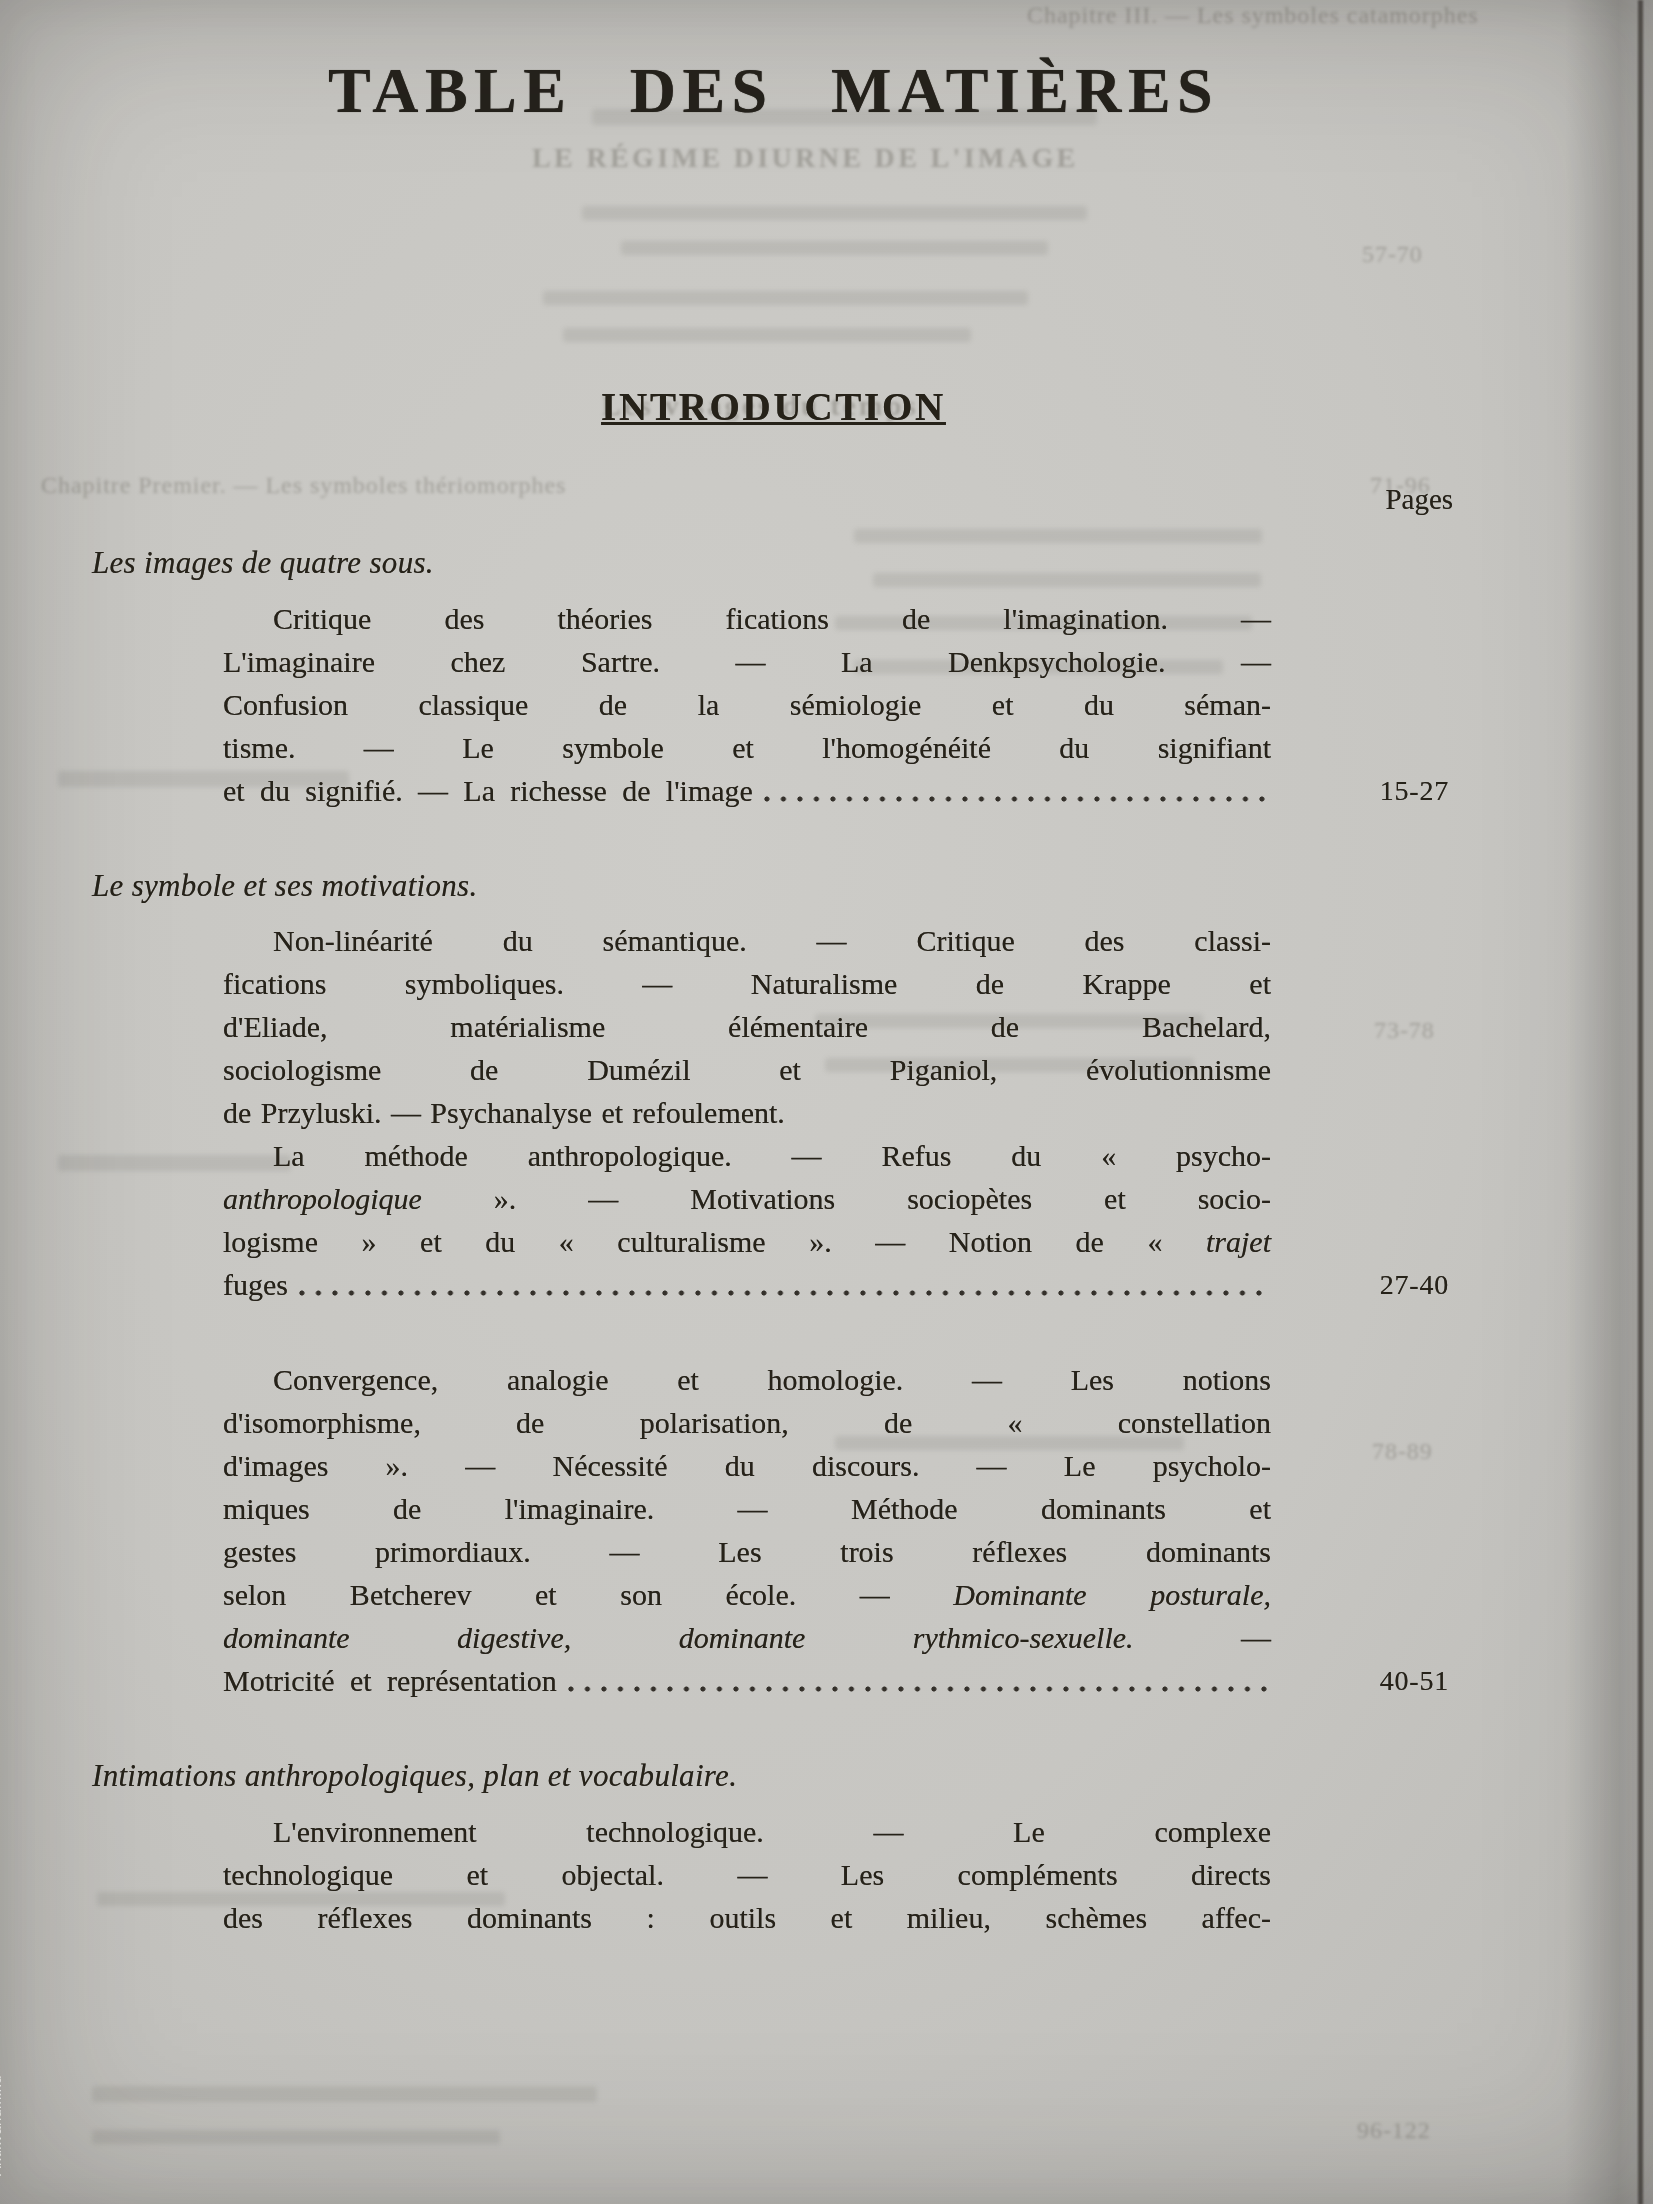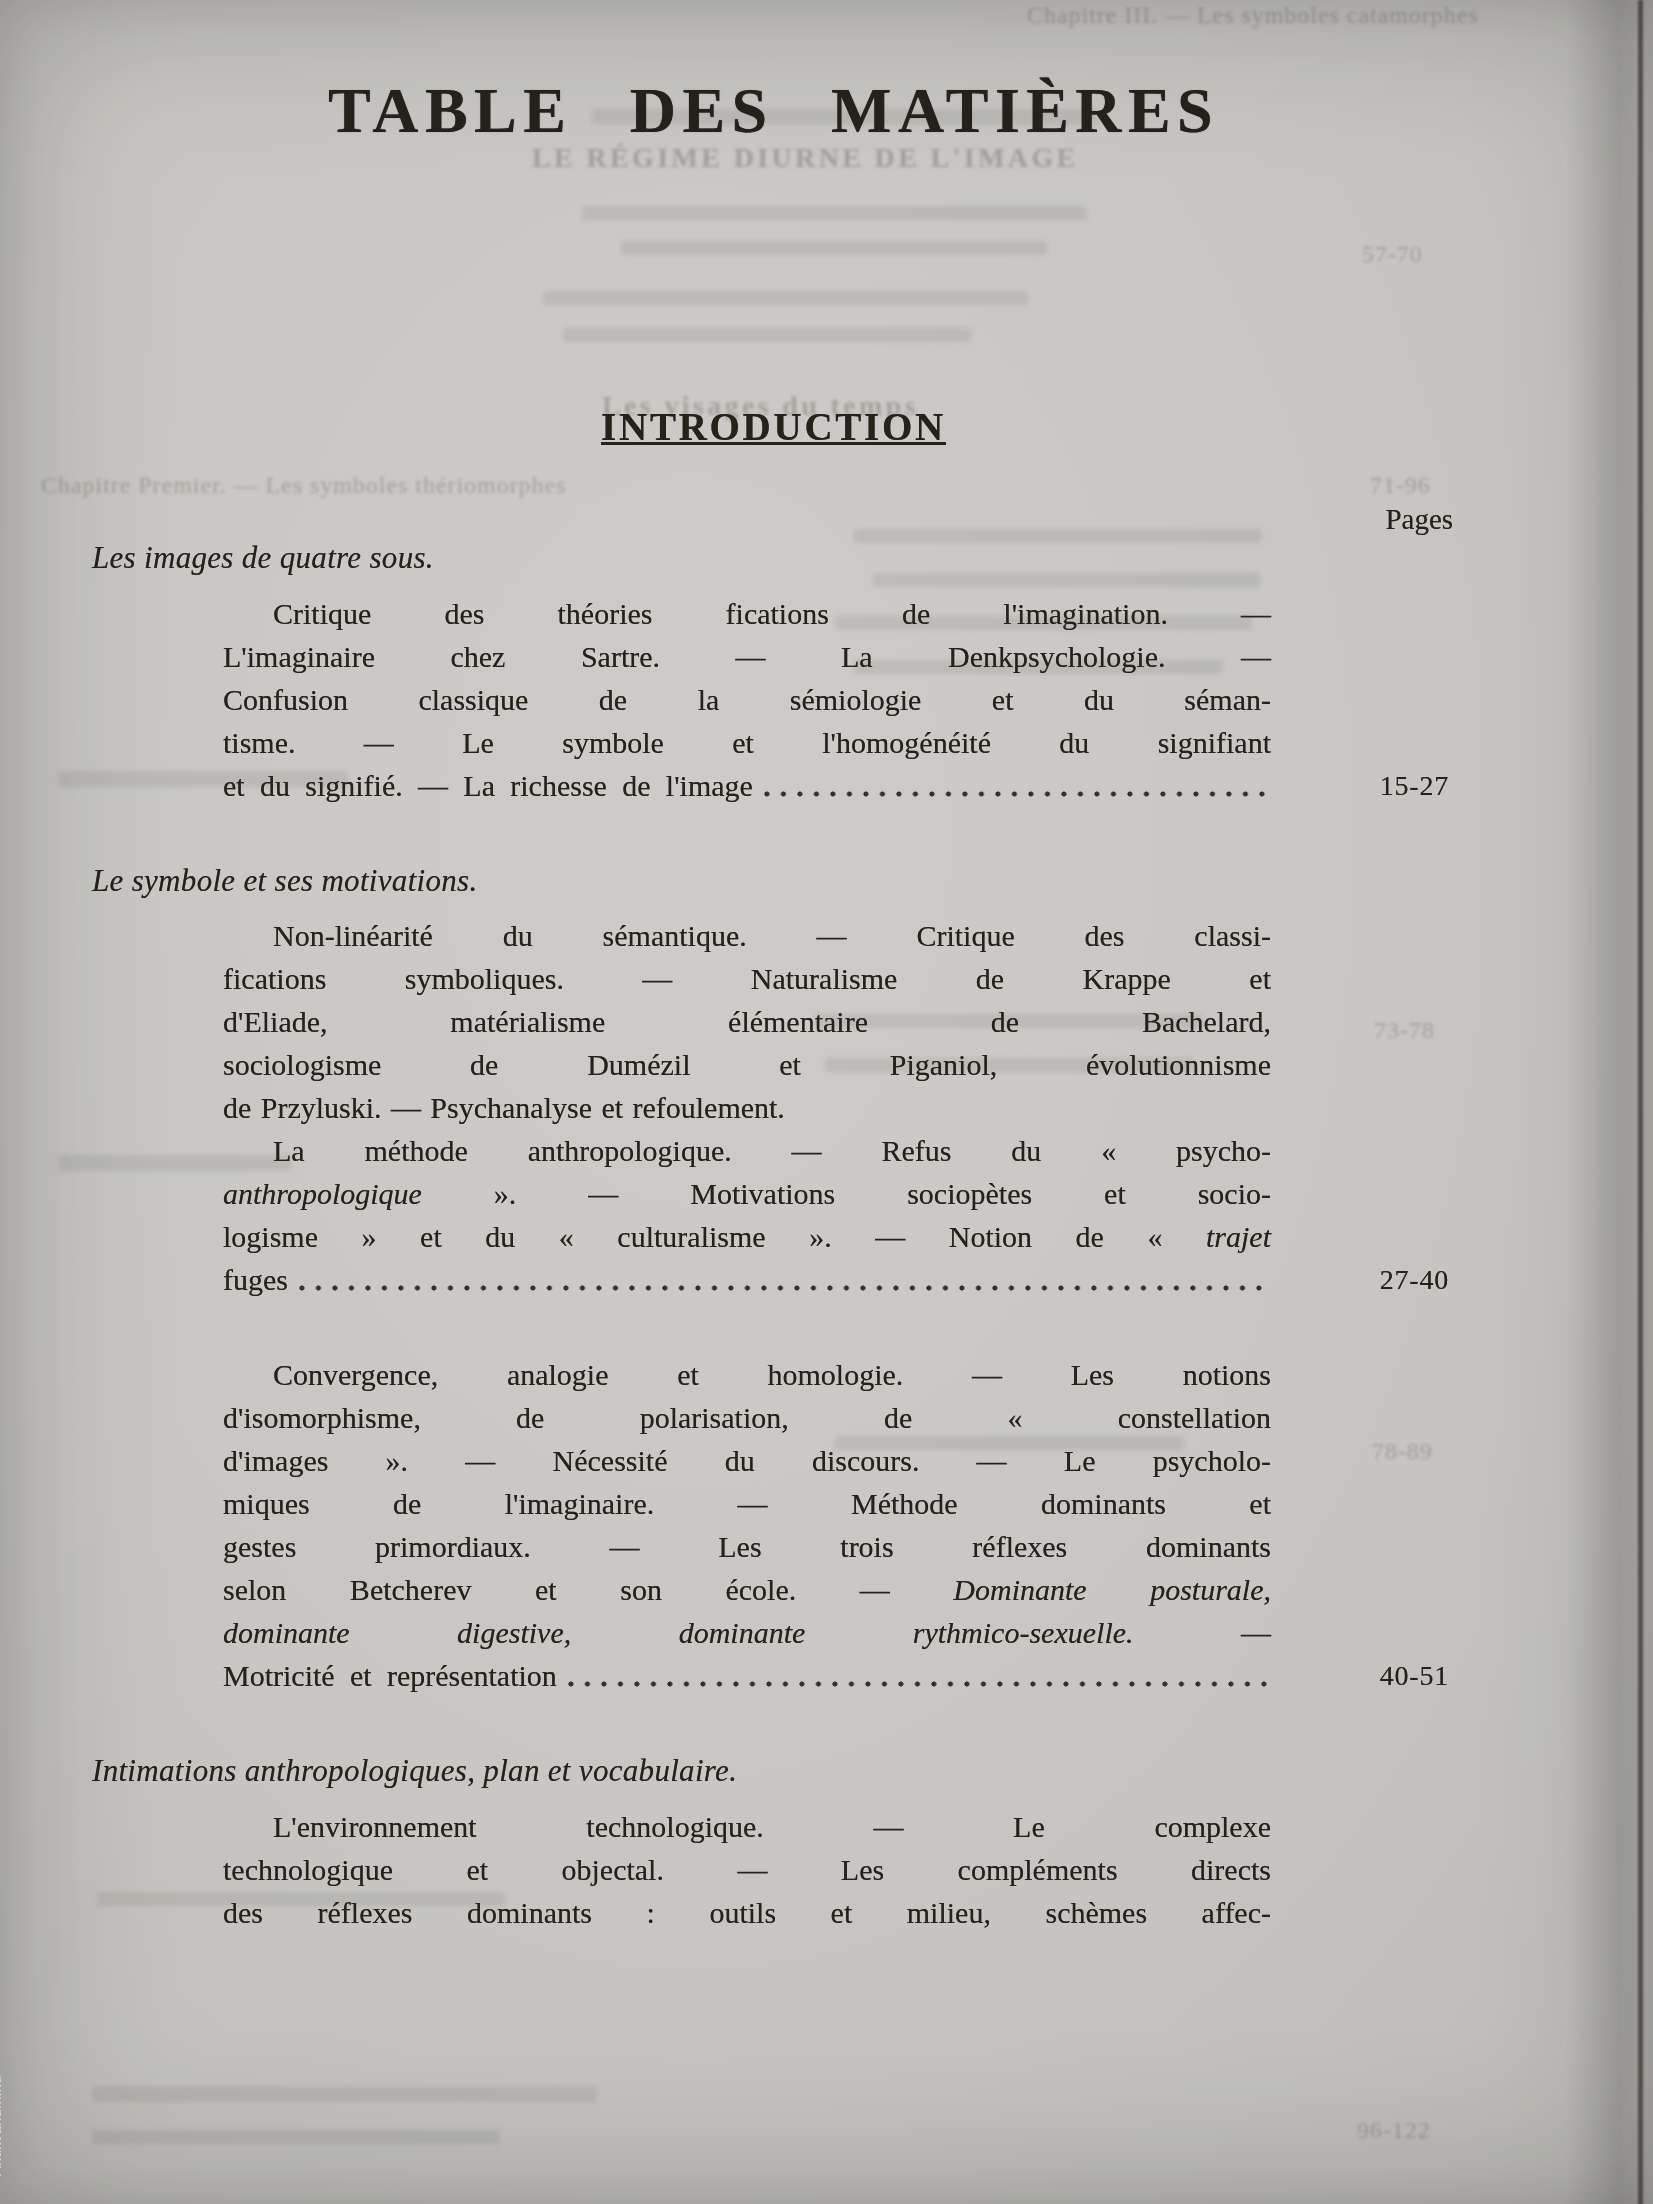--- a/index.html
+++ b/index.html
@@ -31,38 +31,38 @@
     position:absolute; white-space:nowrap; letter-spacing:.04em;
     color:rgba(72,68,61,.30); filter:blur(1.6px);
   }
   .gbold { font-weight:bold; letter-spacing:.12em; }
   .smudge {
     position:absolute; background:rgba(85,80,72,.12);
     filter:blur(2.9px); border-radius:3.9px;
   }
   .content {
     position:absolute; left:92px; top:0; width:1363px; z-index:2;
-    padding-top:76px;
+    padding-top:56px;
   }
   .doc-title {
     text-align:center; font-size:64px; line-height:1.1;
     letter-spacing:.10em; word-spacing:.55em; color:#25221c;
     text-shadow:0 0 0.8px rgba(37,34,28,.8);
   }
   .intro {
     margin-top:260px; text-align:center; font-size:39px; line-height:1.1;
     letter-spacing:.07em; word-spacing:.2em;
     text-shadow:0 0 0.6px rgba(37,34,28,.7);
     text-decoration:underline;
   }
   .pages-label {
     margin-top:54px; text-align:right; font-size:29px; line-height:33px;
     padding-right:1.9px; text-shadow:0 0 0.5px rgba(37,34,28,.6);
   }
-  .toc { }
+  .toc { margin-top:25px; }
   .toc-entry { position:relative; margin-bottom:52px; }
   .entry-heading {
     font-style:italic; font-size:31px; line-height:43px; letter-spacing:.01em;
     text-shadow:0 0 0.5px rgba(37,34,28,.6);
   }
   .entry-paragraph { margin-top:12.6px; margin-left:131px; width:1048px; font-size:30px; }
   .entry-paragraph + .entry-paragraph { margin-top:0; }
   .line {
     line-height:43px; word-spacing:1.9px;
     text-align:justify; text-align-last:justify;

